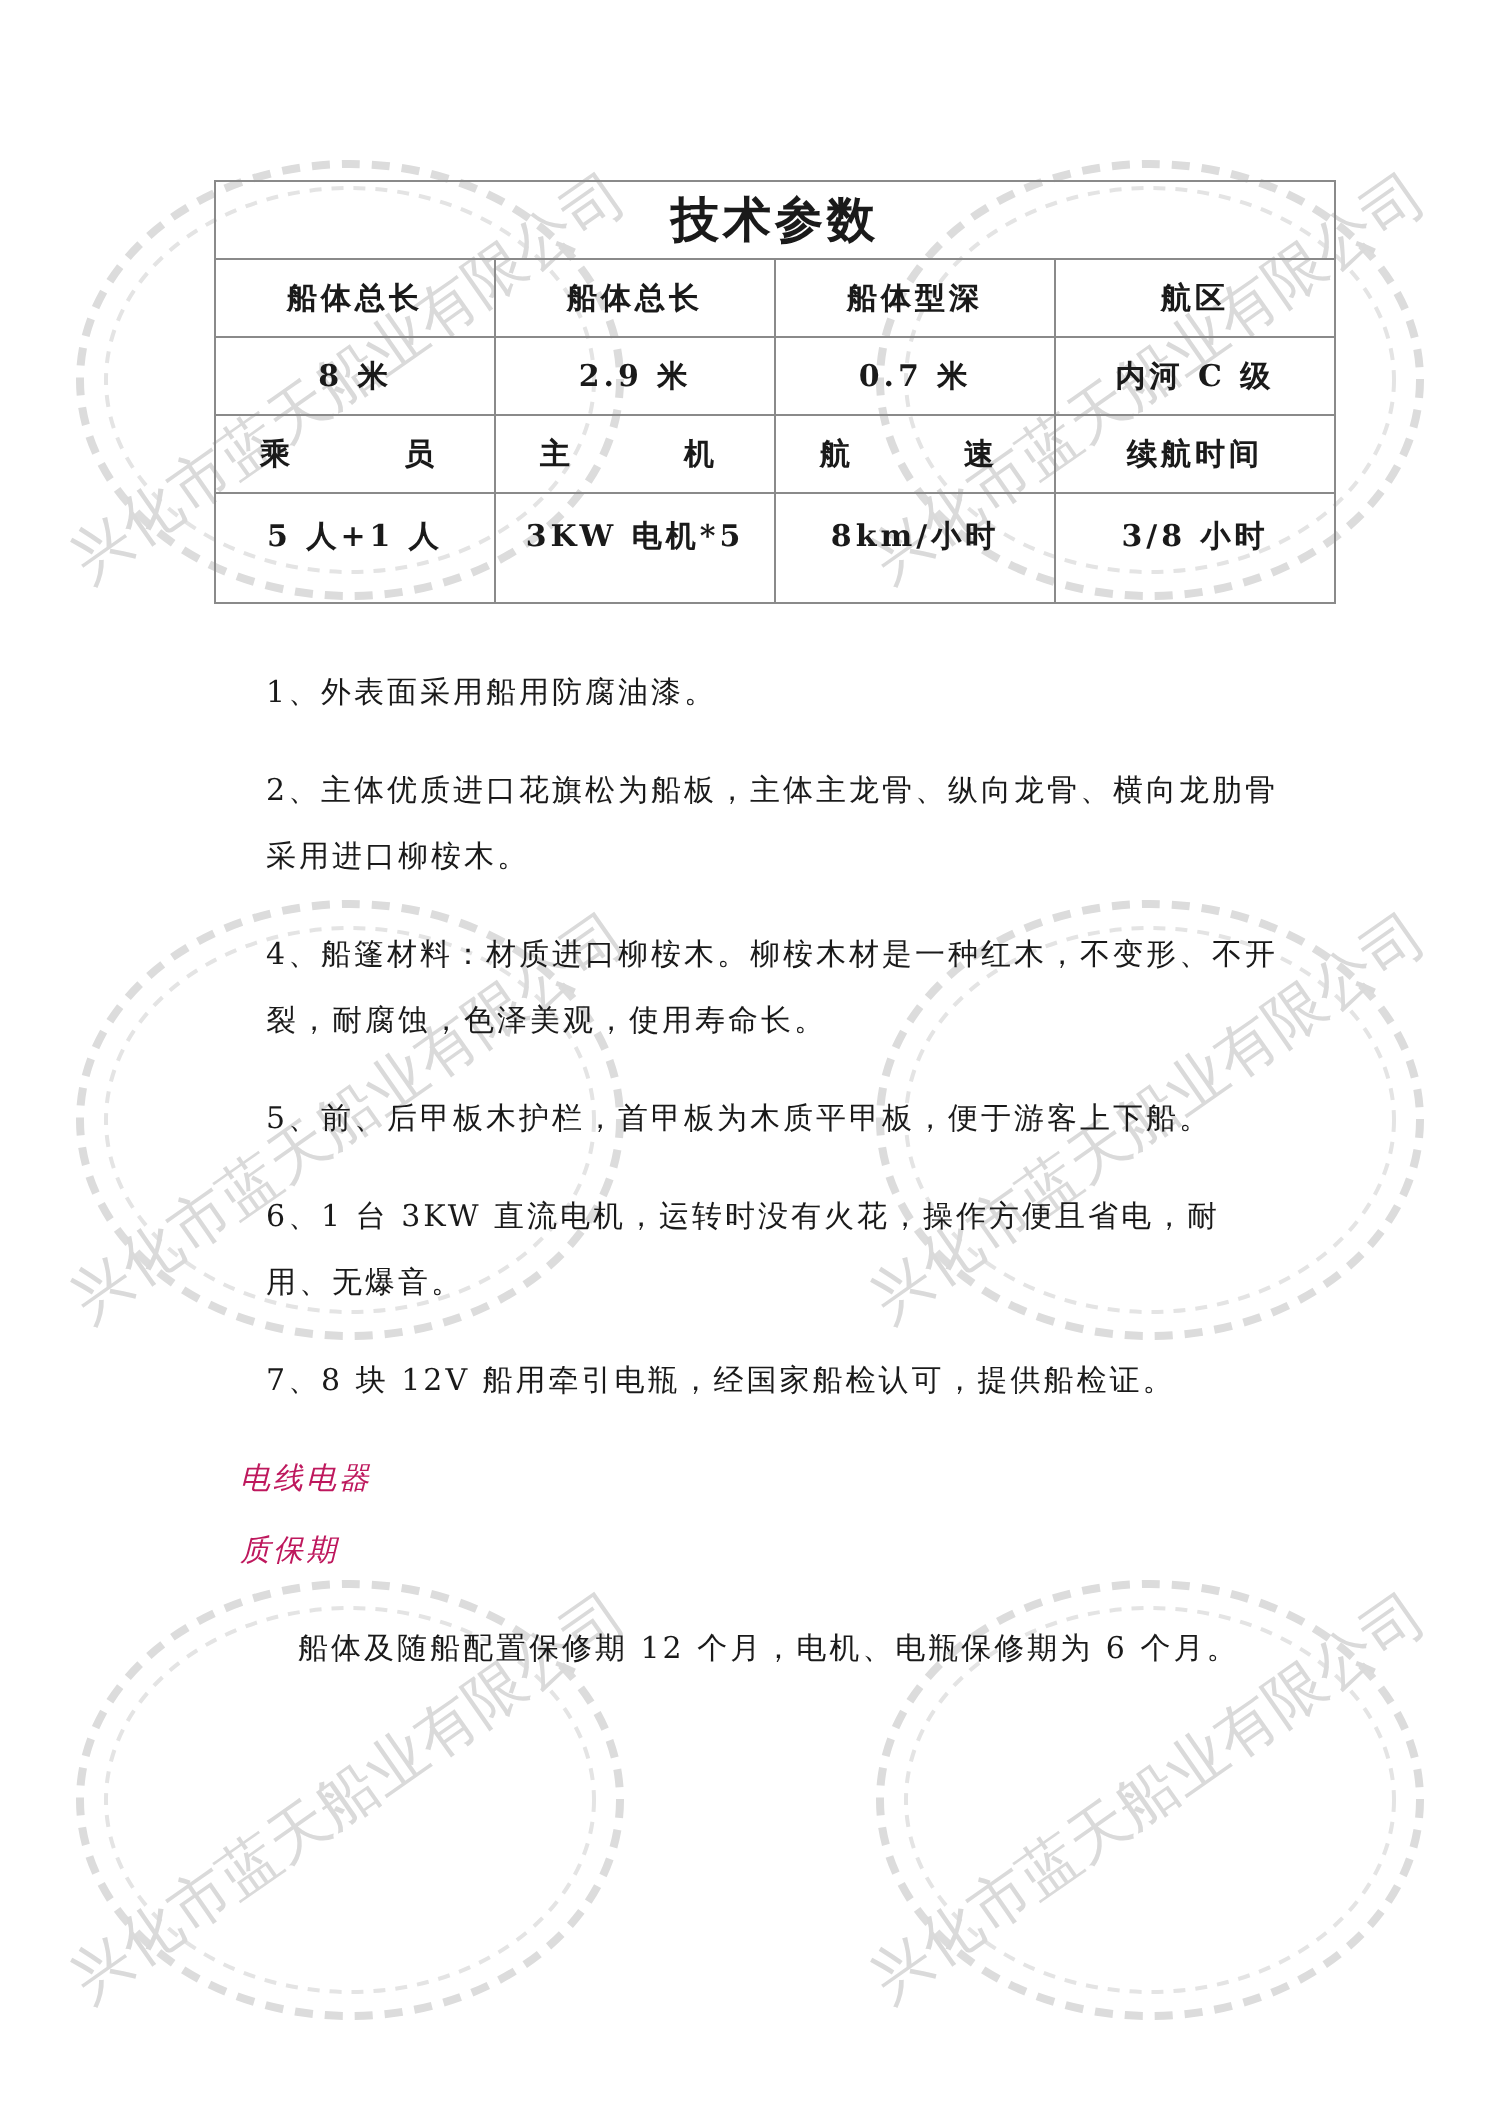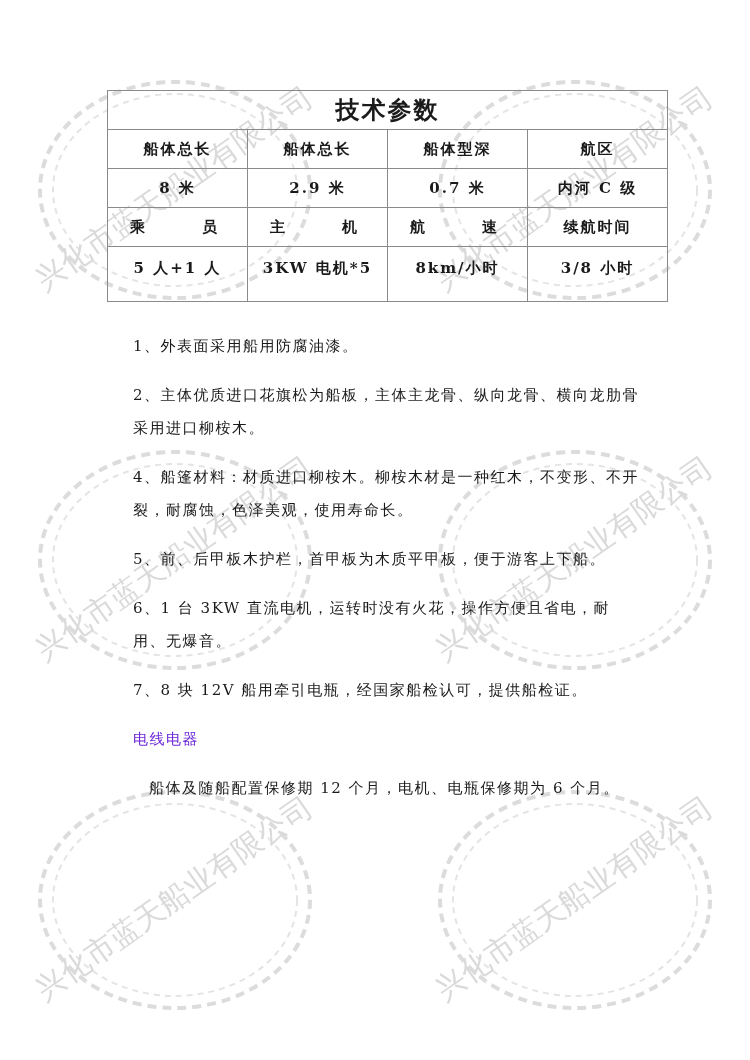--- a/index.html
+++ b/index.html
@@ -29,22 +29,22 @@
       font-family: "DejaVu Sans", "Liberation Sans", sans-serif;
     }
     table.spec tr.r { height: 39px; }
     table.spec tr.last { height: 55px; }
     table.spec tr.last td { vertical-align: top; padding-top: 12px; }
     .spread { display: flex; justify-content: space-between; padding: 0 28px 0 22px; }
 
     .list { position: absolute; left: 117px; top: 314px; width: 540px; }
     .para { font-size: 15px; line-height: 33px; letter-spacing: 1.5px; margin: 16px; }
     .section-title {
-      color: #6d28d9; font-size: 15px; letter-spacing: 1.5px; margin: 16px;
-      line-height: 33px; font-family: "DejaVu Sans", "Liberation Sans", sans-serif;
+      color: #be185d; font-size: 15px; letter-spacing: 1.5px; margin: 3px;
+      line-height: 33px; font-family: "DejaVu Sans", "Liberation Sans", sans-serif; font-style: italic;
     }
     .indent { padding-left: 16px; }
   </style>
 </head>
 <body>
 
 <div class="watermark" style="left:30px; top:70px;">
   <svg viewBox="0 0 290 240">
       <ellipse cx="145" cy="120" rx="135" ry="108" fill="none" stroke="#dcdcdc" stroke-width="4" stroke-dasharray="9 6"></ellipse>
       <ellipse cx="145" cy="120" rx="122" ry="96" fill="none" stroke="#e4e4e4" stroke-width="2" stroke-dasharray="6 5"></ellipse>
@@ -139,15 +139,16 @@
   <div class="list">
     <p class="para">1、外表面采用船用防腐油漆。</p>
     <p class="para">2、主体优质进口花旗松为船板，主体主龙骨、纵向龙骨、横向龙肋骨采用进口柳桉木。</p>
     <p class="para">4、船篷材料：材质进口柳桉木。柳桉木材是一种红木，不变形、不开裂，耐腐蚀，色泽美观，使用寿命长。</p>
     <p class="para">5、前、后甲板木护栏，首甲板为木质平甲板，便于游客上下船。</p>
     <p class="para">6、1 台 3KW 直流电机，运转时没有火花，操作方便且省电，耐用、无爆音。</p>
     <p class="para">7、8 块 12V 船用牵引电瓶，经国家船检认可，提供船检证。</p>
 
     <p class="section-title">电线电器</p>
 
+    <p class="section-title">质保期</p>
     <p class="para indent">船体及随船配置保修期 12 个月，电机、电瓶保修期为 6 个月。</p>
   </div>
 </div>
 
 </body></html>

